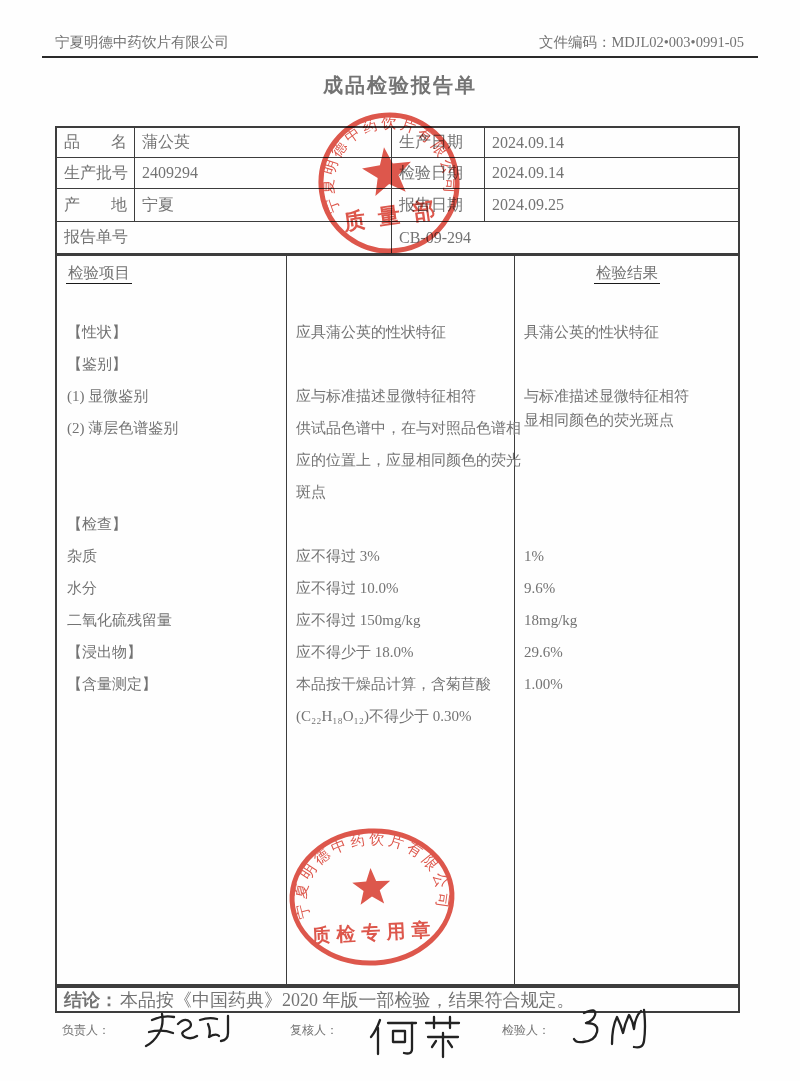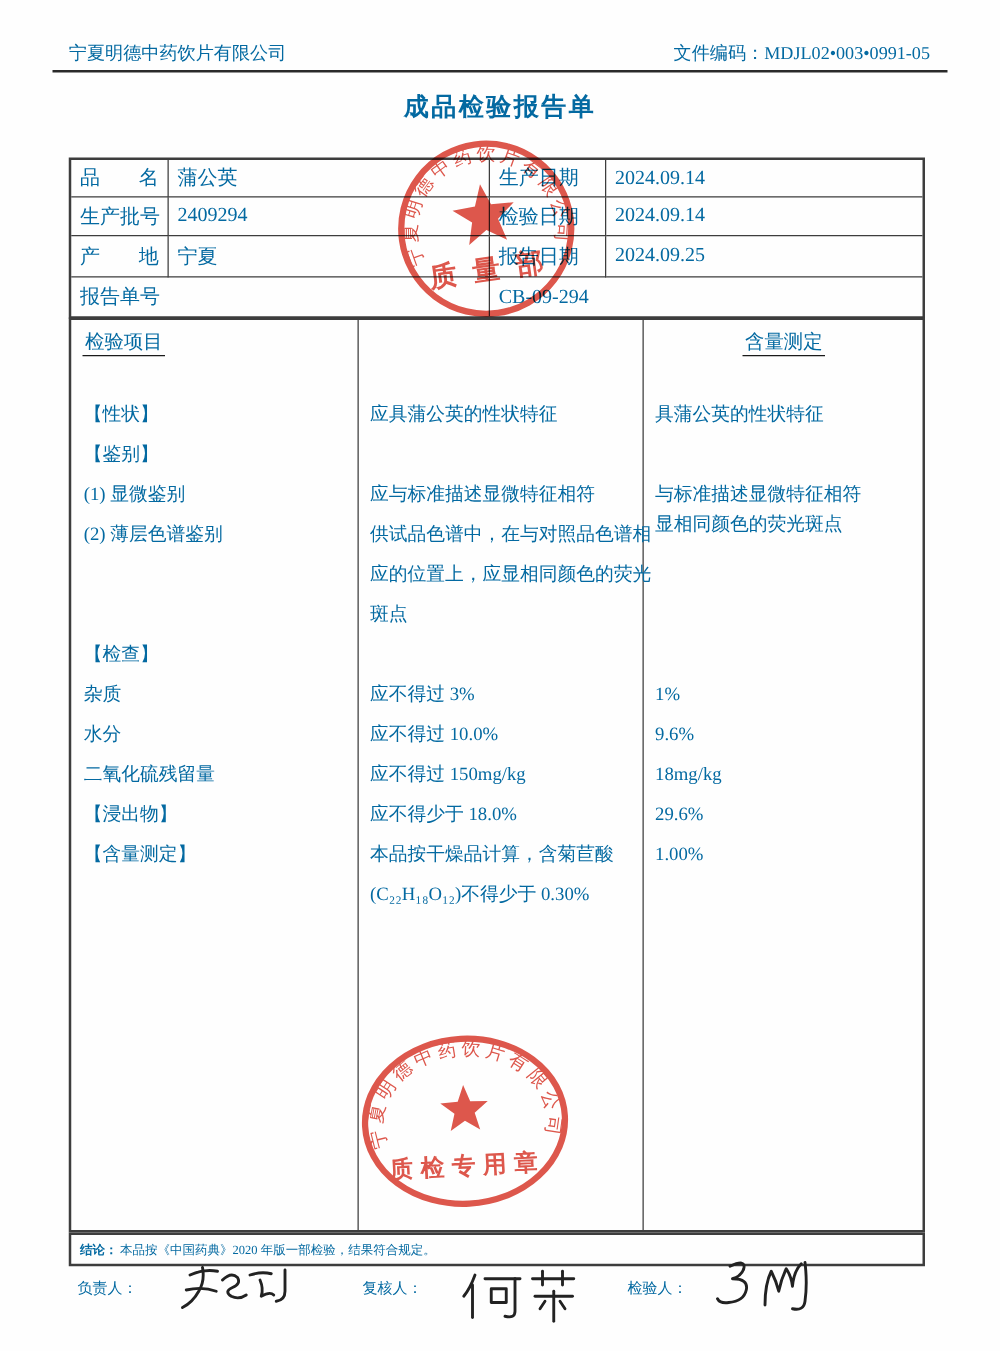--- a/index.html
+++ b/index.html
@@ -39,37 +39,37 @@
   .vline.v1{left:229px;} .vline.v2{left:457px;}
   .mt-header{position:absolute;top:7px;font-size:15.5px;}
   .mt-header span{border-bottom:1px solid #1a1a1a;padding:0 2px 2px 2px;}
   .mt-h1{left:9px;} .mt-h2{left:229px;width:228px;text-align:center;} .mt-h3{left:457px;width:226px;text-align:center;}
   .mt-line{position:absolute;height:32px;line-height:32px;white-space:nowrap;overflow:visible;}
   .mt-c1{left:10px;width:215px;}
   .mt-c2{left:239px;width:215px;}
   .mt-c3{left:467px;width:212px;}
   
   .conclusion{left:55px;top:986px;width:685px;height:27px;box-sizing:border-box;
-    border:2px solid var(--border);display:flex;align-items:center;padding-left:7px;font-size:10px;white-space:nowrap;}
+    border:2px solid var(--border);display:flex;align-items:center;padding-left:7px;font-size:18px;white-space:nowrap;}
   .conclusion b{font-weight:700;margin-right:2px;}
   
   .sign-label{top:1022px;font-size:12px;}
   .sl1{left:62px;} .sl2{left:290px;} .sl3{left:502px;}
   .sig{position:absolute;}
   .sig path{stroke:#222;stroke-width:2.3;fill:none;stroke-linecap:round;stroke-linejoin:round;}
   
   .stamp{position:absolute;opacity:.85;mix-blend-mode:multiply;}
   .stamp .ring{stroke:var(--stamp);fill:none;}
   .stamp .stxt{fill:var(--stamp);font-family:"Liberation Serif","DejaVu Serif",serif;}
   .stamp .star{fill:var(--stamp);}
 </style>
 </head>
 <body>
 
-<div class="page" style="--stamp: #d8392c; --border: #3d3d3d; color: #0369a1;">
+<div class="page" style="--stamp: #d8392c; --border: #3d3d3d; color: #737373;">
 
   <div class="abs company">宁夏明德中药饮片有限公司</div>
   <div class="abs doccode">文件编码：MDJL02•003•0991-05</div>
   <div class="abs head-rule"></div>
   <div class="abs title">成品检验报告单</div>
 
   <div class="abs info-table" id="infoTable">
       <div class="cell jlabel">
         <span>品 名</span>
       </div>
@@ -87,21 +87,21 @@
       <div class="cell">报告日期</div>
       <div class="cell lastcol">2024.09.25</div>
       <div class="cell rlabel lastrow">报告单号</div>
       <div class="cell rvalue lastcol lastrow">CB-09-294</div>
     </div>
 
   <div class="abs main-table" id="mainTable">
     <div class="vline v1"></div>
     <div class="vline v2"></div>
     <div class="mt-header mt-h1"><span>检验项目</span></div>
-    <div class="mt-header mt-h3"><span>含量测定</span></div>
+    <div class="mt-header mt-h3"><span>检验结果</span></div>
   <div class="mt-line mt-c1" style="top: 60px;">【性状】</div>
       <div class="mt-line mt-c2" style="top: 60px;">应具蒲公英的性状特征</div>
       <div class="mt-line mt-c3" style="top: 60px;">具蒲公英的性状特征</div>
       <div class="mt-line mt-c1" style="top: 92px;">【鉴别】</div>
       <div class="mt-line mt-c1" style="top: 124px;">(1) 显微鉴别</div>
       <div class="mt-line mt-c2" style="top: 124px;">应与标准描述显微特征相符</div>
       <div class="mt-line mt-c3" style="top: 124px;">与标准描述显微特征相符</div>
       <div class="mt-line mt-c1" style="top: 156px;">(2) 薄层色谱鉴别</div>
       <div class="mt-line mt-c2" style="top: 156px;">供试品色谱中，在与对照品色谱相</div>
       <div class="mt-line mt-c3" style="top: 148px;">显相同颜色的荧光斑点</div>

